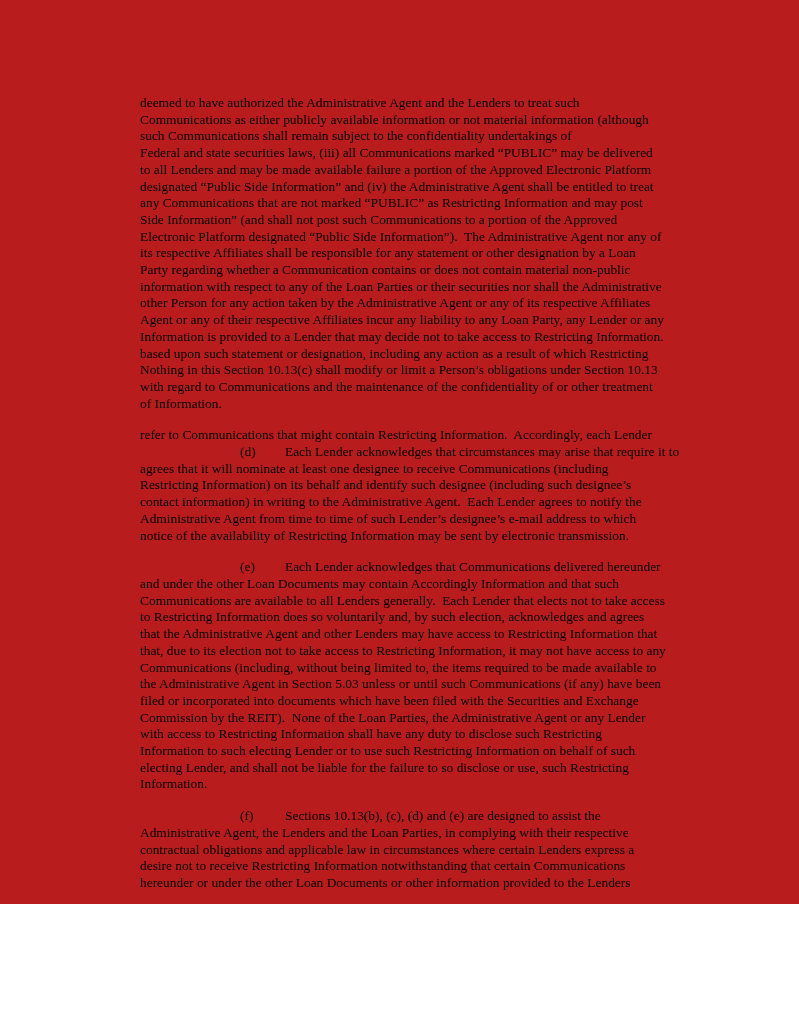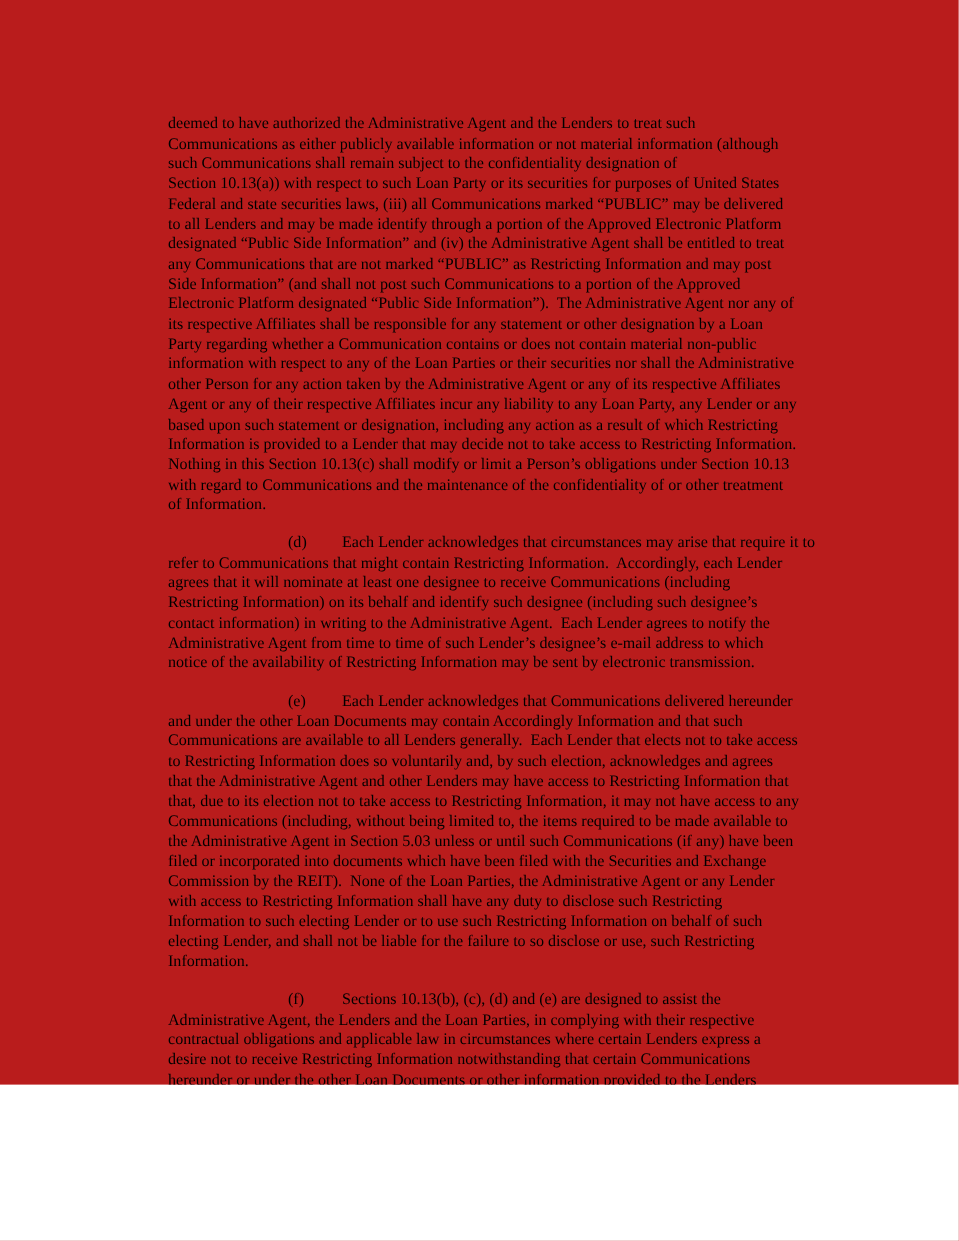--- a/index.html
+++ b/index.html
@@ -55,42 +55,41 @@
   }
 </style>
 </head>
 <body>
 
 <div class="page">
   <div class="content" id="content">
       <div class="paragraph">
         <div class="line">deemed to have authorized the Administrative Agent and the Lenders to treat such</div>
         <div class="line">Communications as either publicly available information or not material information (although</div>
-        <div class="line">such Communications shall remain subject to the confidentiality designation of</div>
-        <div class="line">Section 10.13(a)) with respect to such Loan Party or its securities for purposes of United States</div>
+        <div class="line">such Communications shall remain subject to the confidentiality undertakings of</div>
         <div class="line">Federal and state securities laws, (iii) all Communications marked “PUBLIC” may be delivered</div>
-        <div class="line">to all Lenders and may be made identify through a portion of the Approved Electronic Platform</div>
+        <div class="line">to all Lenders and may be made available failure a portion of the Approved Electronic Platform</div>
         <div class="line">designated “Public Side Information” and (iv) the Administrative Agent shall be entitled to treat</div>
         <div class="line">any Communications that are not marked “PUBLIC” as Restricting Information and may post</div>
         <div class="line">Side Information” (and shall not post such Communications to a portion of the Approved</div>
         <div class="line">Electronic Platform designated “Public Side Information”).  The Administrative Agent nor any of</div>
         <div class="line">its respective Affiliates shall be responsible for any statement or other designation by a Loan</div>
         <div class="line">Party regarding whether a Communication contains or does not contain material non-public</div>
         <div class="line">information with respect to any of the Loan Parties or their securities nor shall the Administrative</div>
         <div class="line">other Person for any action taken by the Administrative Agent or any of its respective Affiliates</div>
         <div class="line">Agent or any of their respective Affiliates incur any liability to any Loan Party, any Lender or any</div>
+        <div class="line">Information is provided to a Lender that may decide not to take access to Restricting Information.</div>
         <div class="line">based upon such statement or designation, including any action as a result of which Restricting</div>
-        <div class="line">Information is provided to a Lender that may decide not to take access to Restricting Information.</div>
         <div class="line">Nothing in this Section 10.13(c) shall modify or limit a Person’s obligations under Section 10.13</div>
         <div class="line">with regard to Communications and the maintenance of the confidentiality of or other treatment</div>
         <div class="line">of Information.</div>
       </div>
       <div class="paragraph">
+        <div class="line">refer to Communications that might contain Restricting Information.  Accordingly, each Lender</div>
         <div class="line first-line"><span class="para-label">(d)</span>Each Lender acknowledges that circumstances may arise that require it to</div>
-        <div class="line">refer to Communications that might contain Restricting Information.  Accordingly, each Lender</div>
         <div class="line">agrees that it will nominate at least one designee to receive Communications (including</div>
         <div class="line">Restricting Information) on its behalf and identify such designee (including such designee’s</div>
         <div class="line">contact information) in writing to the Administrative Agent.  Each Lender agrees to notify the</div>
         <div class="line">Administrative Agent from time to time of such Lender’s designee’s e-mail address to which</div>
         <div class="line">notice of the availability of Restricting Information may be sent by electronic transmission.</div>
       </div>
       <div class="paragraph">
         <div class="line first-line"><span class="para-label">(e)</span>Each Lender acknowledges that Communications delivered hereunder</div>
         <div class="line">and under the other Loan Documents may contain Accordingly Information and that such</div>
         <div class="line">Communications are available to all Lenders generally.  Each Lender that elects not to take access</div>

